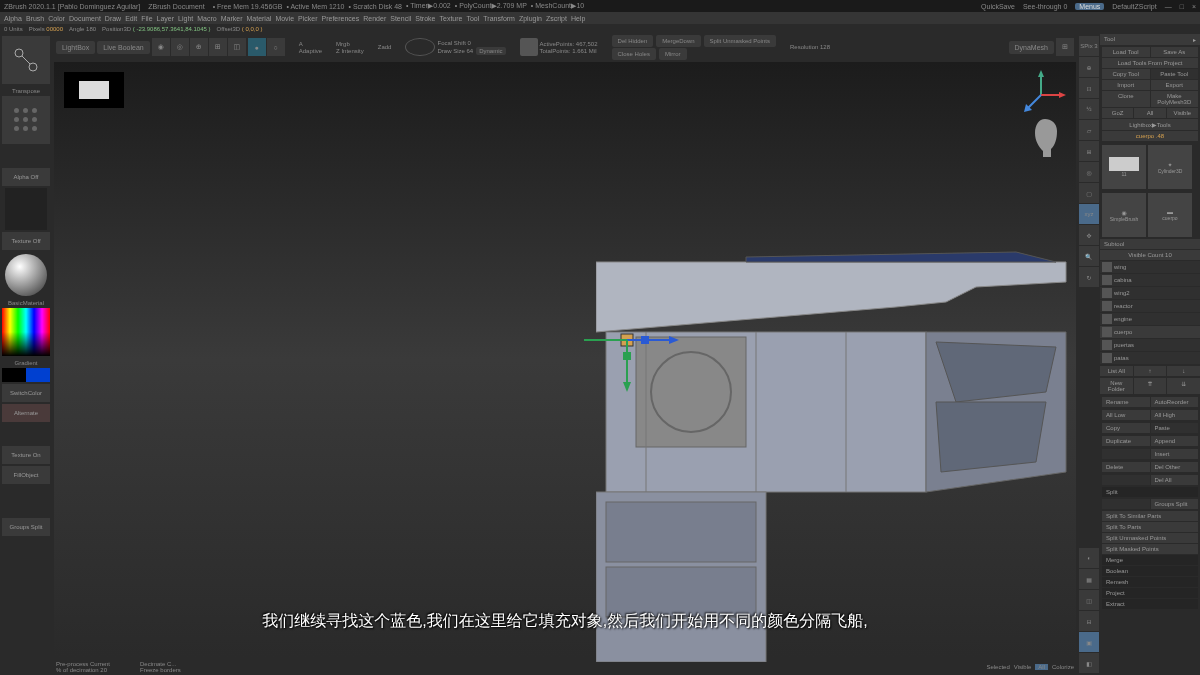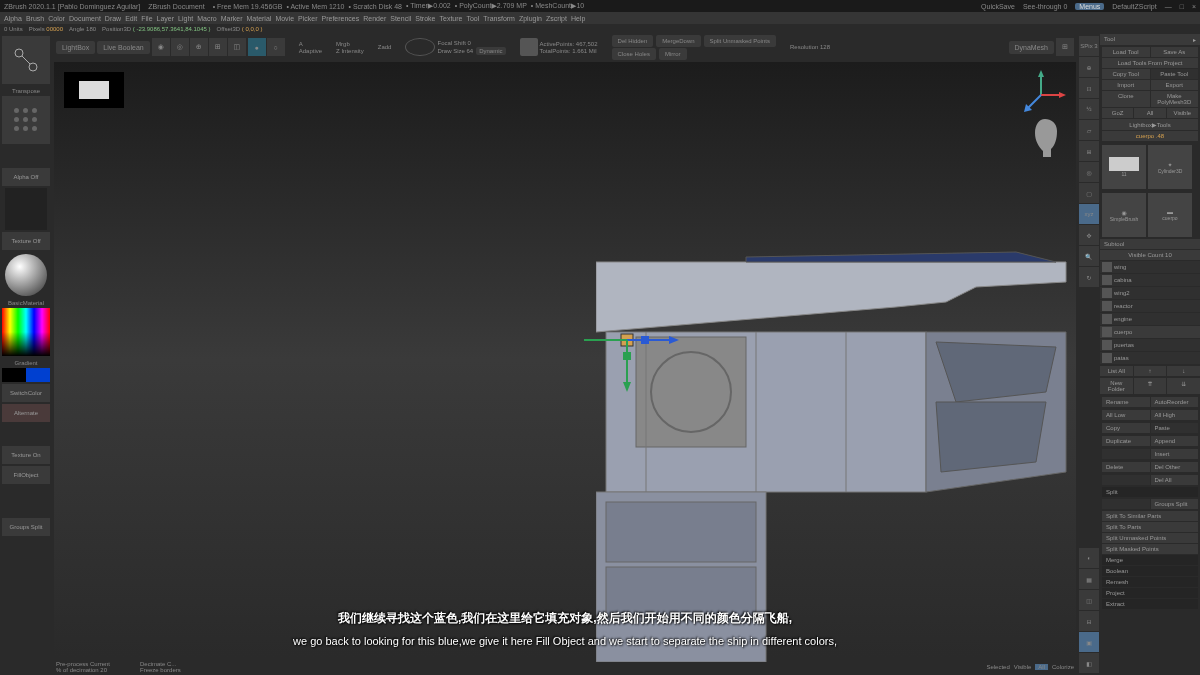--- a/index.html
+++ b/index.html
@@ -51,21 +51,21 @@
 
 
 .viewport { flex: 1; background: linear-gradient(180deg, #1c1c1c 0%, #3a3a3a 50%, #2a2a2a 100%); position: relative; margin: 2px; }
 .thumb { position: absolute; top: 10px; left: 10px; width: 60px; height: 36px; background: #000; display: flex; align-items: center; justify-content: center; }
 .thumb-shape { width: 30px; height: 18px; background: #ddd; }
 .nav-gizmo { position: absolute; top: 8px; right: 10px; width: 50px; height: 50px; }
 .head-img { position: absolute; top: 55px; right: 15px; width: 32px; height: 40px; }
 
 
 .caption { position: absolute; bottom: 10px; left: 50%; transform: translateX(-50%); text-align: center; color: #fff; font-size: 11px; text-shadow: 1px 1px 2px #000, -1px -1px 2px #000; width: 90%; }
-.caption .cn { font-size: 12px; margin-bottom: 8px; font-weight: bold; }
+.caption .cn { font-size: 16px; margin-bottom: 15px; }
 
 
 .bottom-status { height: 16px; background: #2a2a2a; display: flex; align-items: center; font-size: 6px; color: #888; padding: 0 4px; gap: 30px; }
 
 
 .right-tools { width: 22px; background: #2a2a2a; display: flex; flex-direction: column; gap: 1px; padding: 2px 1px; }
 .rtool { width: 20px; height: 20px; background: #3a3a3a; display: flex; align-items: center; justify-content: center; font-size: 6px; color: #888; }
 .rtool.active { background: #4a6a8a; }
 
 
@@ -308,21 +308,20 @@
           <polygon points="100,48 90,44 90,52" fill="#2a5ad4"></polygon>
         <line x1="48" y1="48" x2="48" y2="95" stroke="#2aa050" stroke-width="2"></line>
           <polygon points="48,100 44,90 52,90" fill="#2aa050"></polygon>
         <line x1="48" y1="48" x2="5" y2="48" stroke="#2aa050" stroke-width="2"></line>
         <rect x="44" y="60" width="8" height="8" fill="#2aa050"></rect>
         <rect x="62" y="44" width="8" height="8" fill="#2a5ad4"></rect>
       </svg>
 
       <div class="caption">
         <div class="cn">我们继续寻找这个蓝色,我们在这里给它填充对象,然后我们开始用不同的颜色分隔飞船,</div>
-        <div>we go back to looking for this blue,we give it here Fill Object and we start to separate the ship in different colors,</div>
       </div>
     </div>
 
     <div class="bottom-status">
       <div>
         <div>Pre-process Current</div>
         <div>% of decimation 20</div>
       </div>
       <div>
         <div>Decimate C...</div>

